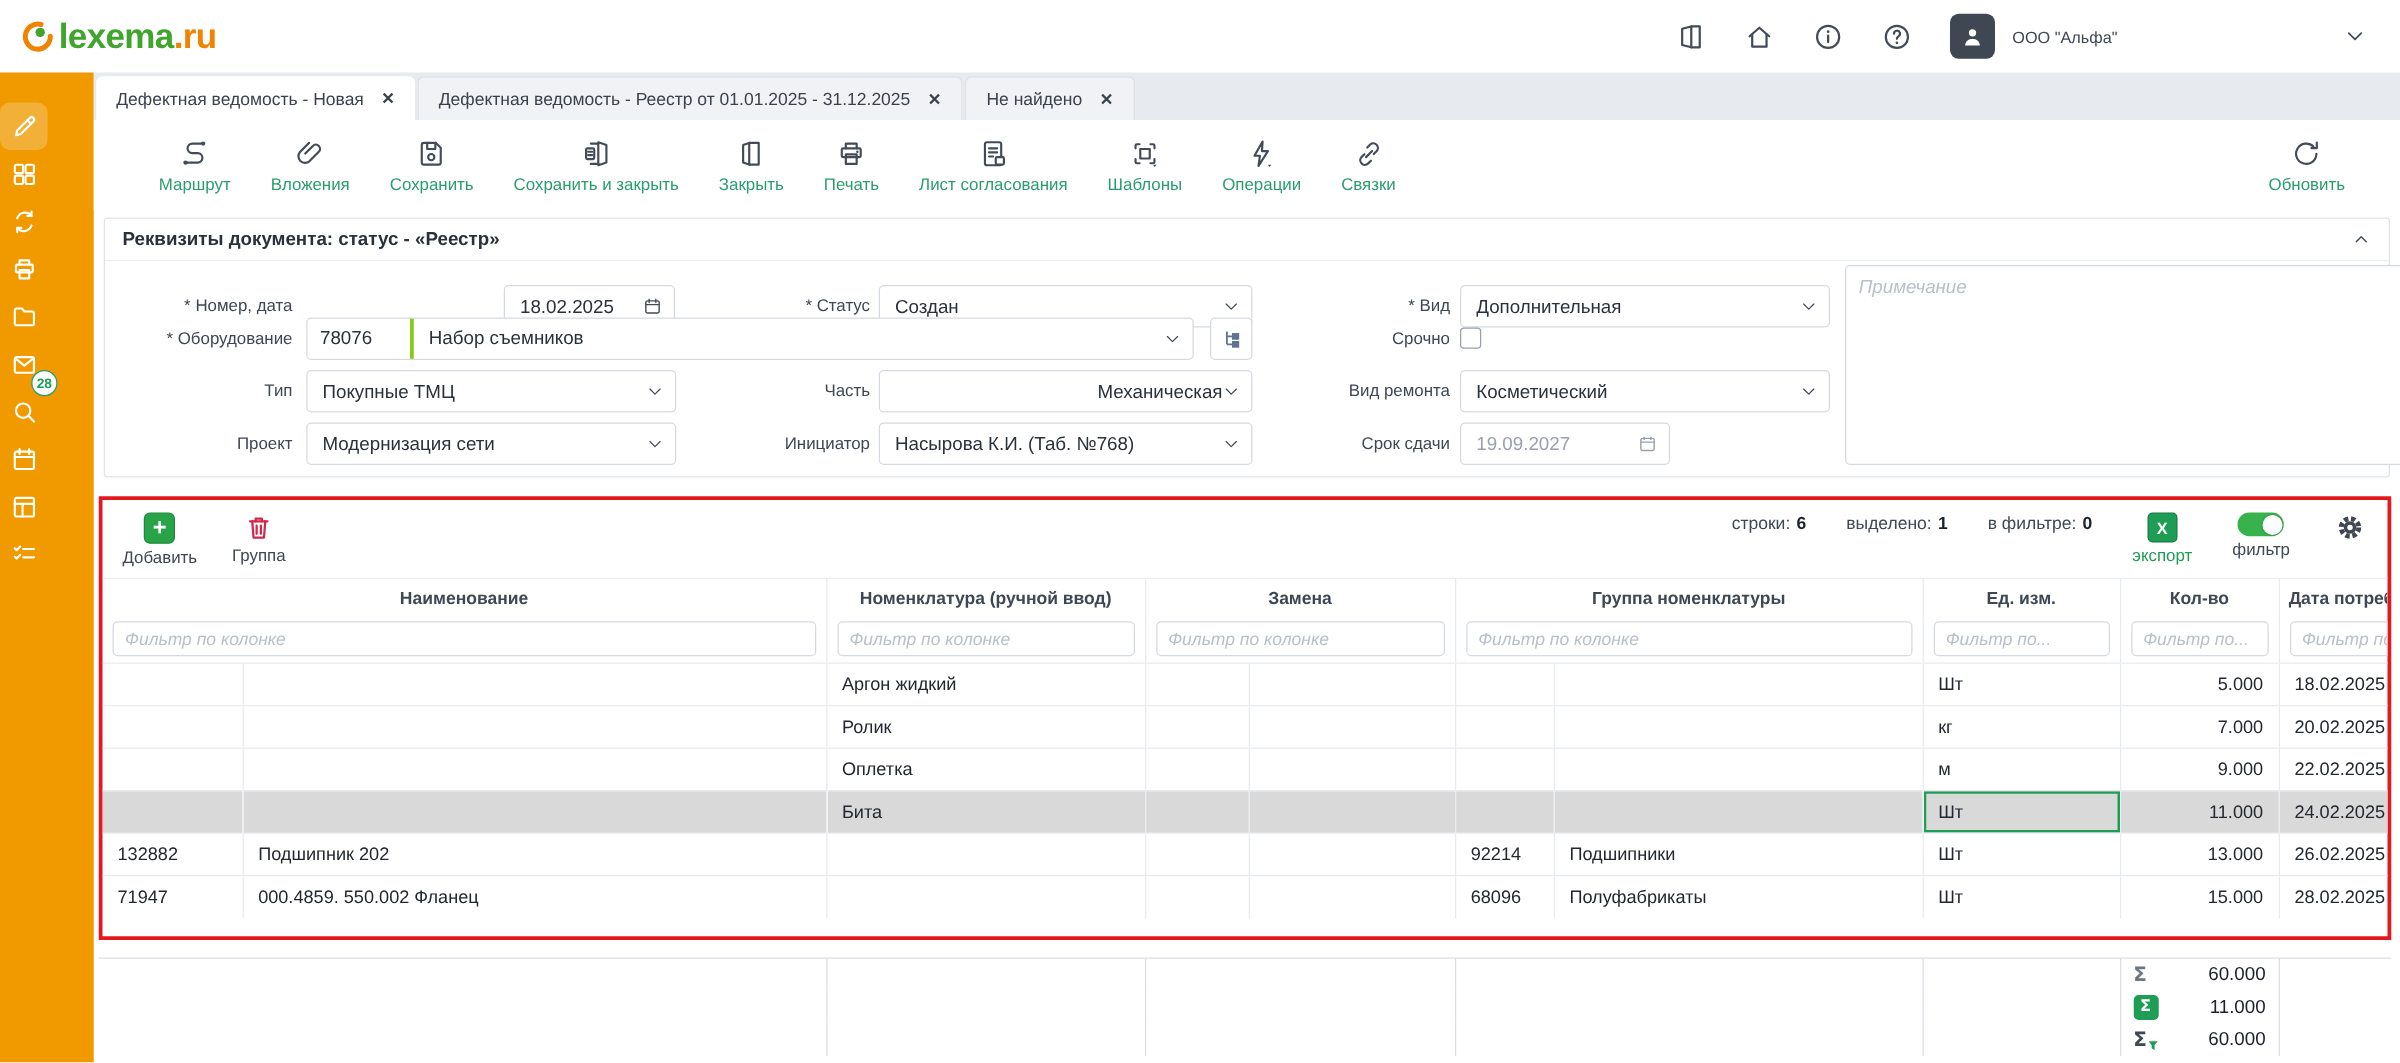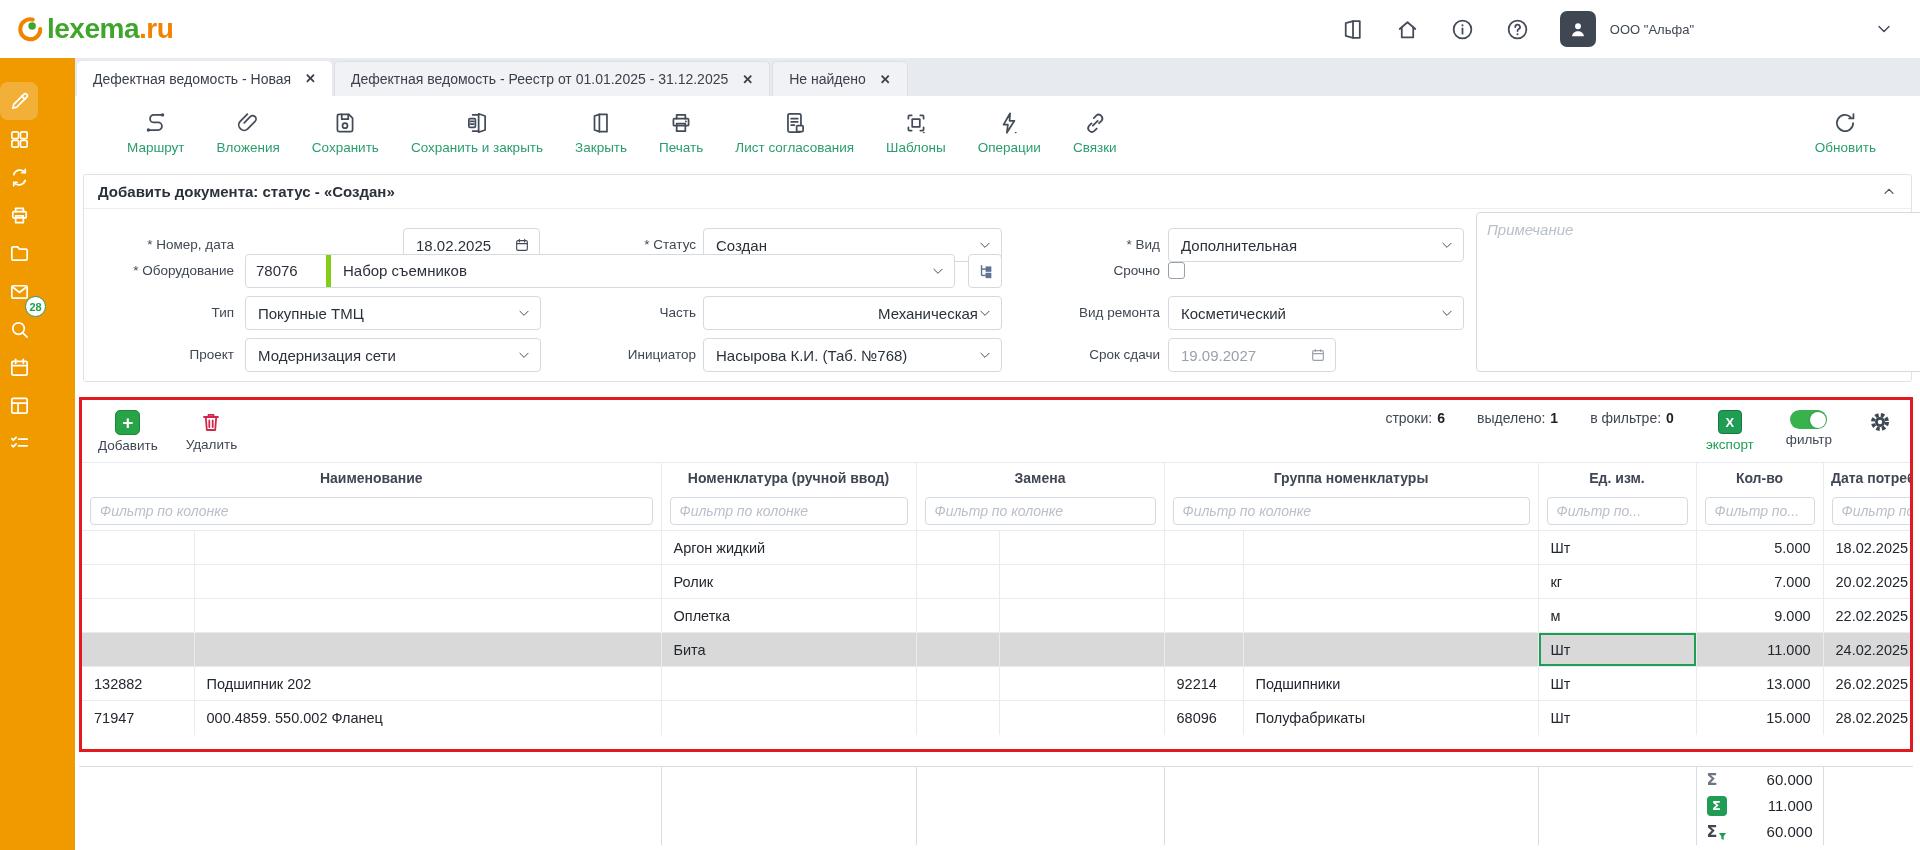--- a/index.html
+++ b/index.html
@@ -55,21 +55,21 @@
   .fl1 { left:0; width:150px; } .fl2 { left:462px; width:150px; } .fl3 { left:926px; width:150px; }
   .r1 { top:19px; } .r2 { top:45px; } .r3 { top:87px; } .r4 { top:129px; }
   .fctl { position:absolute; height:34px; border:1px solid #d5dae1; border-radius:4px; background:#fff; font-size:15px; color:#2b313b; }
   input.fctl, .fctl input { font-family:"Liberation Sans",sans-serif; font-size:15px; color:#2b313b; border:none; outline:none; background:transparent; }
   .sel { display:flex; align-items:center; justify-content:space-between; padding:0 9px 0 12px; cursor:pointer; }
   .sel span { overflow:hidden; white-space:nowrap; }
   .datebox { display:flex; align-items:center; justify-content:space-between; padding:0 9px 0 12px; }
   .datebox input { width:92px; padding:0; }
   .datebox.disabled input { color:#9aa1ab; }
   .equip { display:flex; align-items:center; padding:0; }
-  .equip .code { width:85px; padding:0 10px; border-right:5px solid #84cc16; line-height:32px; }
+  .equip .code { width:85px; padding:0 10px; border-right:3px solid #84cc16; line-height:32px; }
   .equip .name { flex:1; padding:0 12px; line-height:32px; white-space:nowrap; overflow:hidden; }
   .equip .chev { padding-right:9px; }
   .treebtn { position:absolute; width:34px; height:34px; border:1px solid #d5dae1; border-radius:4px; background:#fff; display:flex; align-items:center; justify-content:center; cursor:pointer; }
   .cb { position:absolute; width:17px; height:17px; border:1px solid #98a1ad; border-radius:3px; background:#fff; cursor:pointer; }
   textarea.note { position:absolute; left:1392px; top:3px; width:449px; height:160px; border:1px solid #d5dae1; border-radius:4px; resize:none; padding:8px 10px; font-family:"Liberation Sans",sans-serif; font-size:15px; }
   textarea.note::placeholder { color:#b9c0ca; font-style:italic; }
   input::placeholder { color:#b9c0ca; font-style:italic; }
 
   
   .gridsec { margin:15px 7px 0 4px; border:3px solid #e3191f; background:#fff; overflow:hidden; padding-bottom:14px; }
@@ -336,21 +336,21 @@
         <svg width="26" height="26" viewBox="0 0 24 24">
             <path d="M19.5 12a7.5 7.5 0 1 1-2.2-5.3"></path>
             <path d="M19.8 3.8v4h-4"></path>
           </svg>
         <span class="tb-label">Обновить</span>
       </div>
     </div>
 
     <div class="formcard">
       <div class="form-head">
-        <span class="form-title">Добавить документа: статус - «Создан»</span>
+        <span class="form-title">Реквизиты документа: статус - «Реестр»</span>
         <span>
           <svg class="ic" width="16" height="16" viewBox="0 0 24 24">
               <path d="M6 14l6-6 6 6"></path>
             </svg>
         </span>
       </div>
       <div class="form-body">
 
         <div class="flabel fl1 r1">* Номер, дата</div>
         <input class="fctl r1" style="left: 161px; width: 146px; padding: 0px 10px;">
@@ -452,21 +452,21 @@
           <span class="addbox">+</span>
           <span>Добавить</span>
         </div>
         <div class="gt-item trash">
           <svg width="24" height="24" viewBox="0 0 24 24">
               <path d="M5 7h14"></path>
               <path d="M9.5 7V4.8h5V7"></path>
               <path d="M6.8 7l1 13h8.4l1-13"></path>
               <path d="M10.3 10.5v6.5M13.7 10.5v6.5"></path>
             </svg>
-          <span>Удалить</span>
+          <span>Группа</span>
         </div>
         <div class="gt-right">
           <span class="counter"><span>строки:</span><b>6</b></span>
           <span class="counter"><span>выделено:</span><b>1</b></span>
           <span class="counter"><span>в фильтре:</span><b>0</b></span>
           <div class="gt-item gt-export" style="margin:0;">
             <span class="xlsbox">X</span>
             <span class="gt-lab">экспорт</span>
           </div>
           <div class="gt-item" style="margin:0;">

